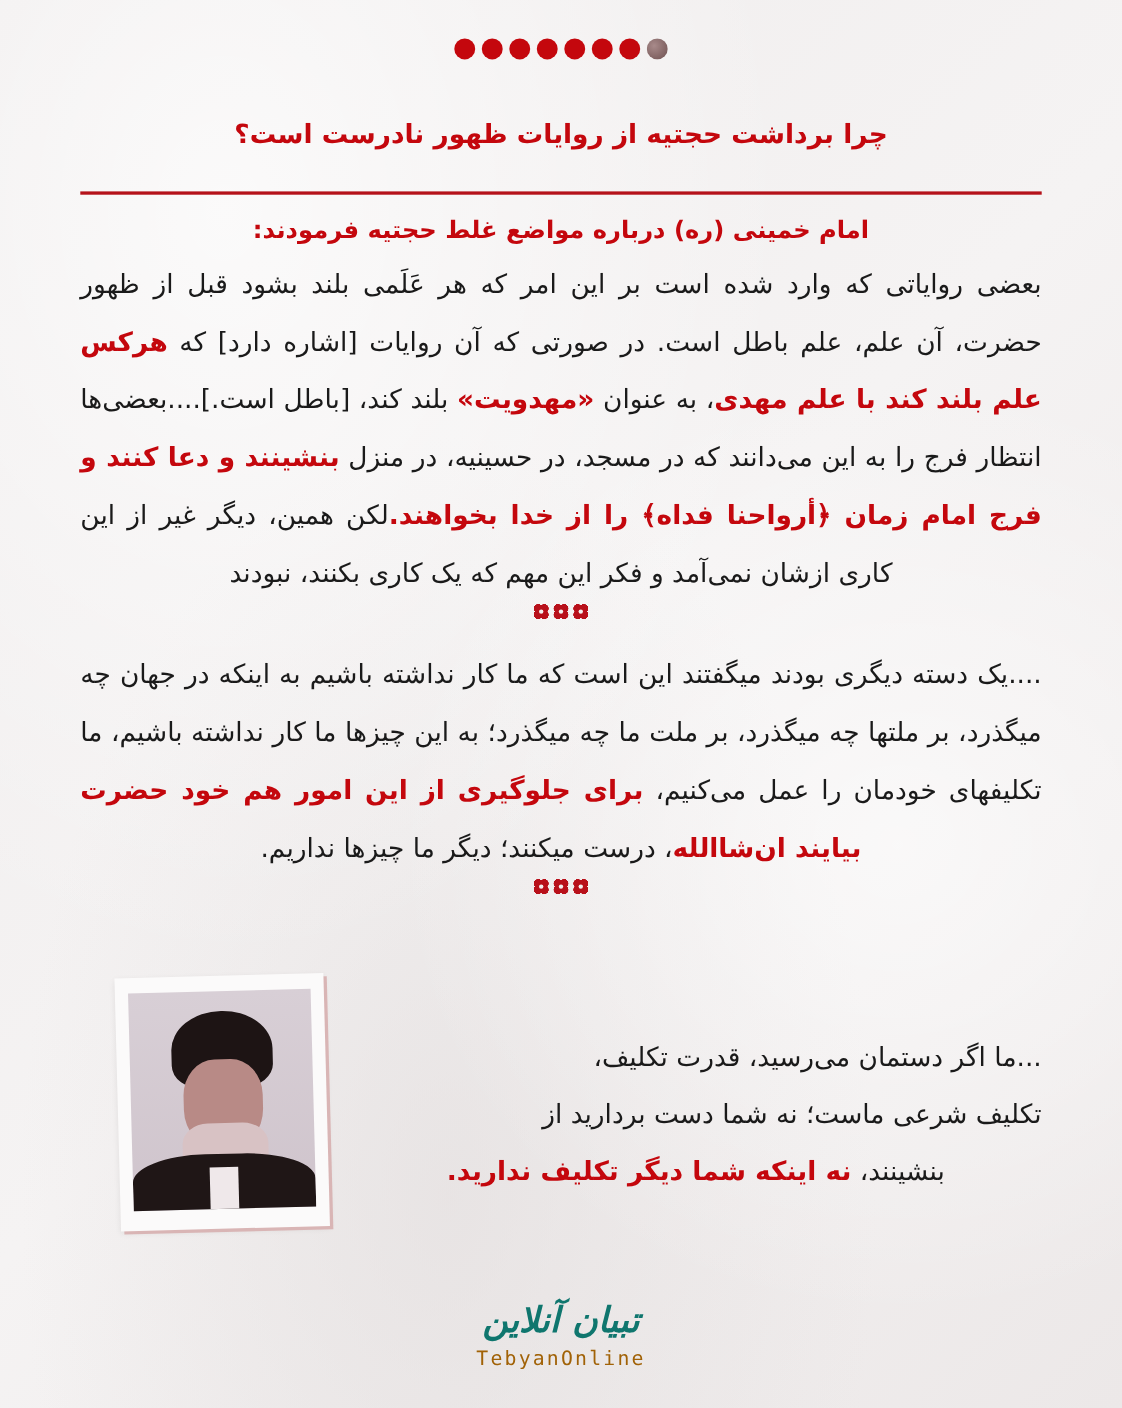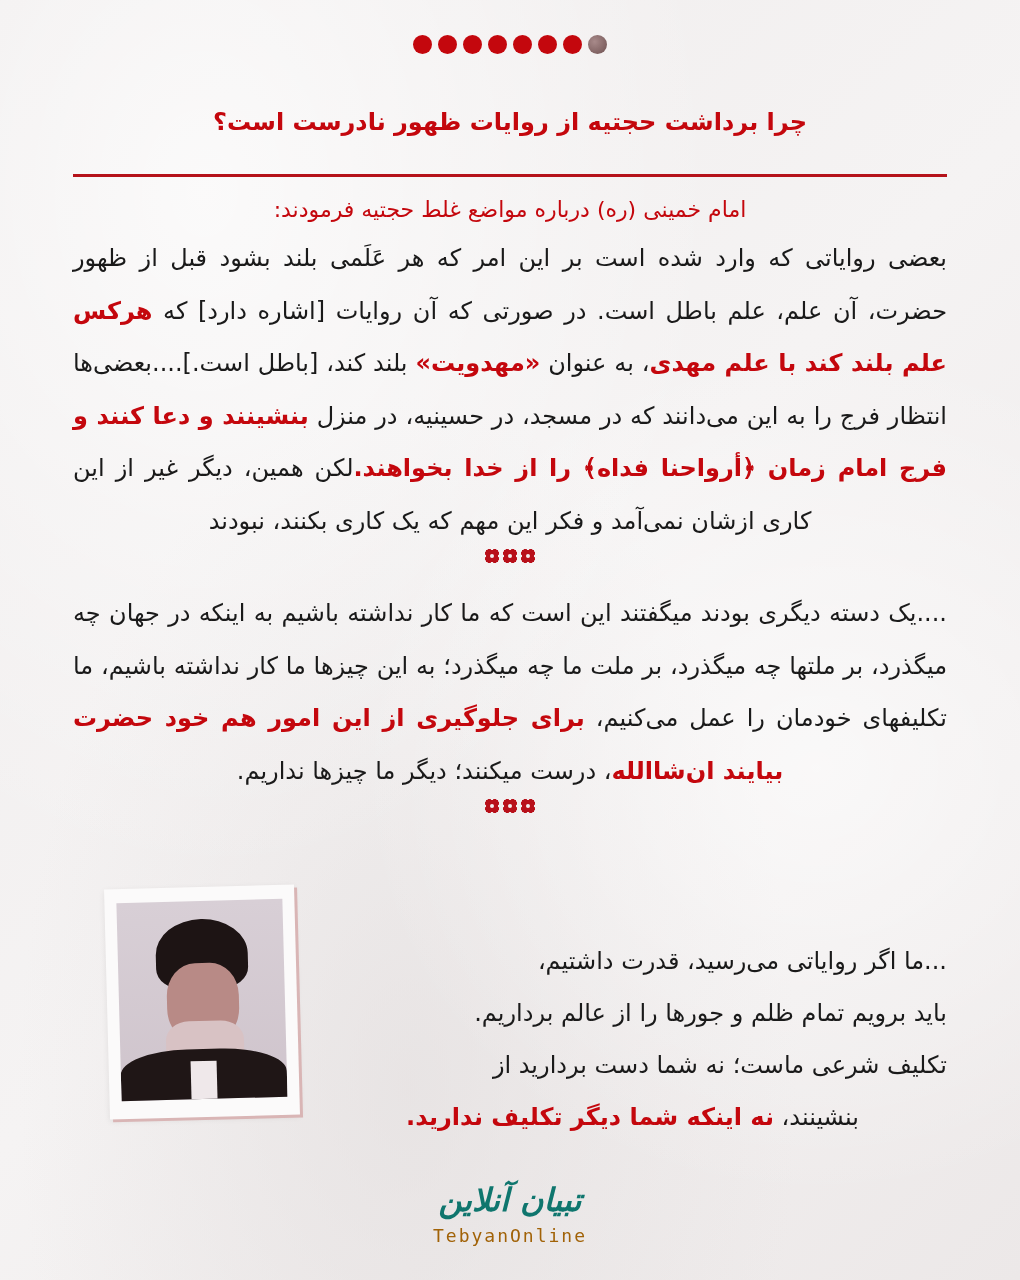--- a/index.html
+++ b/index.html
@@ -14,21 +14,21 @@
     font-family:"DejaVu Sans", sans-serif;
     color:#1a1a1a;
   }
   .dots { position:absolute; top:35px; left:0; width:1020px; display:flex; justify-content:center; gap:6px; }
   .dot { width:19px; height:19px; border-radius:50%; background:#c4070d; }
   .dot.last { background:#8a6b6b; background-image:radial-gradient(circle at 35% 35%, #a88a8a, #6e5050); }
   .title { position:absolute; top:108px; left:60px; width:900px; text-align:center; direction:rtl;
     font-size:24px; font-weight:bold; color:#c4070d; letter-spacing:-0.5px; }
   .rule { position:absolute; top:174px; left:73px; width:874px; height:3px; background:#b5121a; }
   .content { position:absolute; top:192px; left:73px; width:874px; direction:rtl; text-align:justify; }
-  .subtitle { text-align:center; font-size:22px; font-weight:normal; color:#c4070d; line-height:36px; margin-bottom:4px; }
+  .subtitle { text-align:center; font-size:22px; font-weight:bold; color:#c4070d; line-height:36px; margin-bottom:4px; }
   .para { font-size:24px; line-height:52.5px; text-align-last:center; }
   .red { color:#c4070d; font-weight:bold; }
   .sep { display:flex; justify-content:center; gap:4px; height:26px; align-items:center; margin:-4px 0 18px 0; direction:ltr; }
   .flower { width:14px; height:14px; position:relative; }
   .flower::before { content:""; position:absolute; inset:0;
     background:
       radial-gradient(circle at 30% 30%, #b8101a 28%, transparent 30%),
       radial-gradient(circle at 70% 30%, #b8101a 28%, transparent 30%),
       radial-gradient(circle at 30% 70%, #b8101a 28%, transparent 30%),
       radial-gradient(circle at 70% 70%, #b8101a 28%, transparent 30%); }
@@ -93,22 +93,21 @@
   <div class="photo-inner">
     <div class="turban"></div>
     <div class="face"></div>
     <div class="beard"></div>
     <div class="robe"></div>
     <div class="collar"></div>
   </div>
 </div>
 
 <div class="third">
-  <div>...ما اگر روایاتی می‌رسید، قدرت داشتیم،</div>
-  <div>باید برویم تمام ظلم و جورها را از عالم برداریم.</div>
+  <div>...ما اگر دستمان می‌رسید، قدرت تکلیف،</div>
   <div>تکلیف شرعی ماست؛ نه شما دست بردارید از</div>
   <div class="last-line"><span>بنشینند، </span><span class="red">نه اینکه شما دیگر تکلیف ندارید.</span></div>
 </div>
 
 <div class="logo">
   <div class="logo-fa">تبیان آنلاین</div>
   <div class="logo-en">TebyanOnline</div>
 </div>
 
 </body></html>

